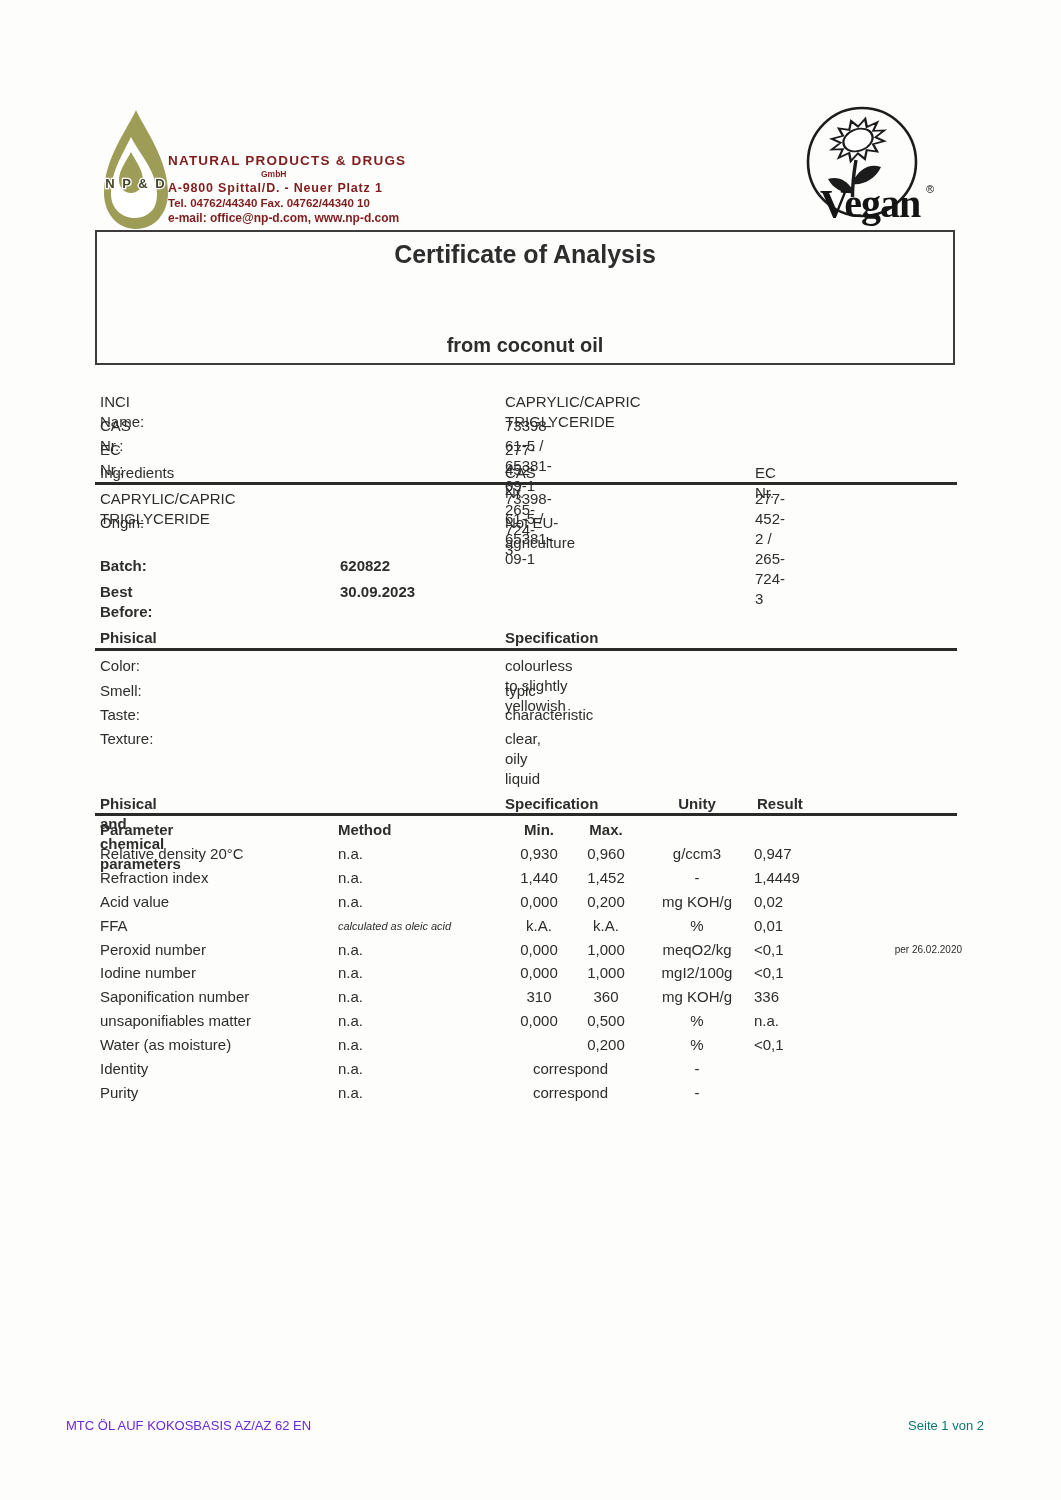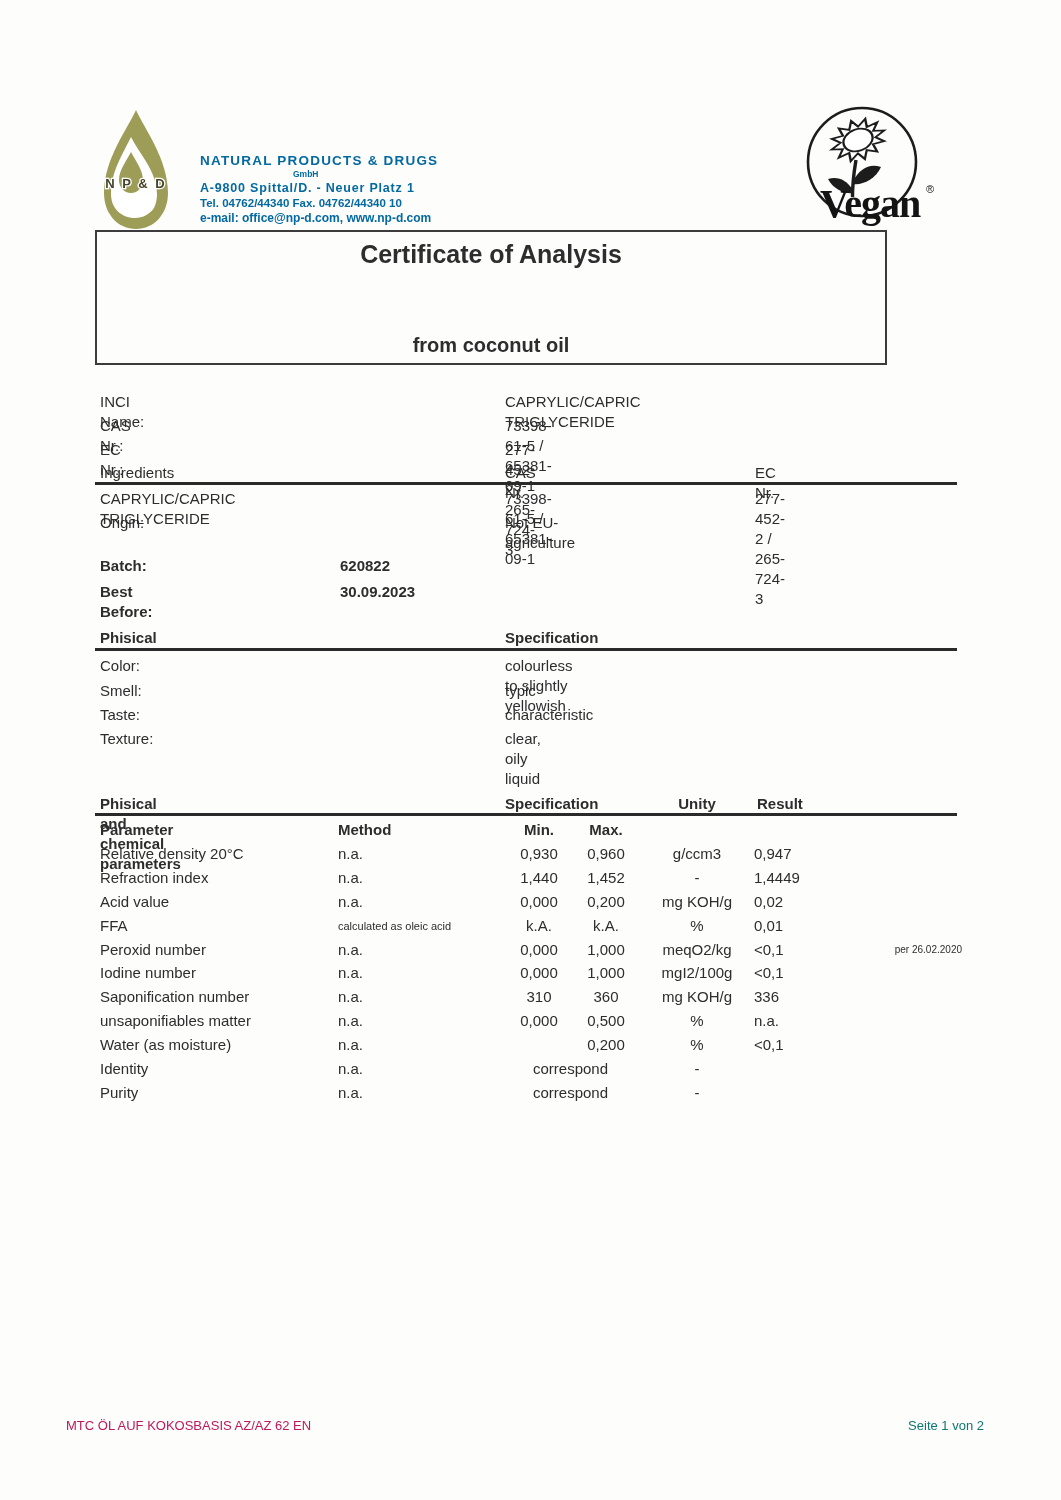--- a/index.html
+++ b/index.html
@@ -7,53 +7,53 @@
   html,body { background:#ffffff; }
   body { width:1061px; height:1500px; position:relative; overflow:hidden;
          font-family:"Liberation Sans", sans-serif; color:var(--ink); }
   #page { position:absolute; inset:0; background:#fdfdfc; }
   .abs { position:absolute; }
   .b { font-weight:bold; }
   .t15 { font-size:15px; line-height:20px; }
   .rule { position:absolute; background:var(--rule); height:3px; }
 
   
-  #company-block { position:absolute; left:200px; top:153px; color:#0369a1; }
+  #company-block { position:absolute; left:168px; top:153px; color:#7f1d1d; }
   #company-name { font-size:13.5px; font-weight:bold; letter-spacing:1.2px; }
   #company-sub  { font-size:8.5px; font-weight:bold; margin-left:93px; margin-top:1px; }
   #company-addr { font-size:12.5px; font-weight:bold; letter-spacing:0.8px; margin-top:2px; }
   #company-tel  { font-size:11.5px; font-weight:bold; margin-top:2px; }
   #company-mail { font-size:12px; font-weight:bold; margin-top:2px; }
 
   
-  #title-box { position:absolute; left:95px; top:230px; width:792px; height:135px;
+  #title-box { position:absolute; left:95px; top:230px; width:860px; height:135px;
                border:2px solid #3c3c3c; background:transparent; }
   #title-line1 { position:absolute; left:0; top:8px;  width:100%; text-align:center; font-size:25px; font-weight:bold; }
   #title-line2 { position:absolute; left:0; top:66px; width:100%; text-align:center; font-size:23px; font-weight:bold; }
   #title-line3 { position:absolute; left:0; top:102px; width:100%; text-align:center; font-size:20px; font-weight:bold; }
 
   
   .lbl  { position:absolute; left:100px; }
   .col2 { position:absolute; left:505px; }
   .col3 { position:absolute; left:755px; }
   .valB { position:absolute; left:340px; }
 
   
   .prow { position:absolute; left:0; width:1061px; height:22px; font-size:15px; }
   .c-param  { position:absolute; left:100px; width:235px; }
   .c-method { position:absolute; left:338px; width:165px; }
-  .c-method.small { font-size:11px; top:3px; }
+  .c-method.small { font-size:11px; top:3px;font-style:italic; }
   .c-min    { position:absolute; left:505px; width:68px;  text-align:center; }
   .c-max    { position:absolute; left:576px; width:60px;  text-align:center; }
   .c-unity  { position:absolute; left:645px; width:104px; text-align:center; }
   .c-result { position:absolute; left:754px; width:95px;  text-align:left; }
   .c-note   { position:absolute; left:832px; width:130px; font-size:10px; top:3px;text-align:right; }
   .c-span   { position:absolute; left:489px; width:150px;margin-left:44px; }
 
-  #footer-left  { position:absolute; left:66px;  top:1418px; font-size:13px; color:#be185d; }
+  #footer-left  { position:absolute; left:66px;  top:1418px; font-size:13px; color:#6d28d9; }
   #footer-right { position:absolute; right:77px; top:1418px; font-size:13px; color:#0f766e; }
 
   svg text { font-family:"Liberation Sans", sans-serif; }
   .vegan-word { font-family:"Liberation Serif", serif; }
 </style>
 </head>
 <body>
 
 <div id="page">
 

